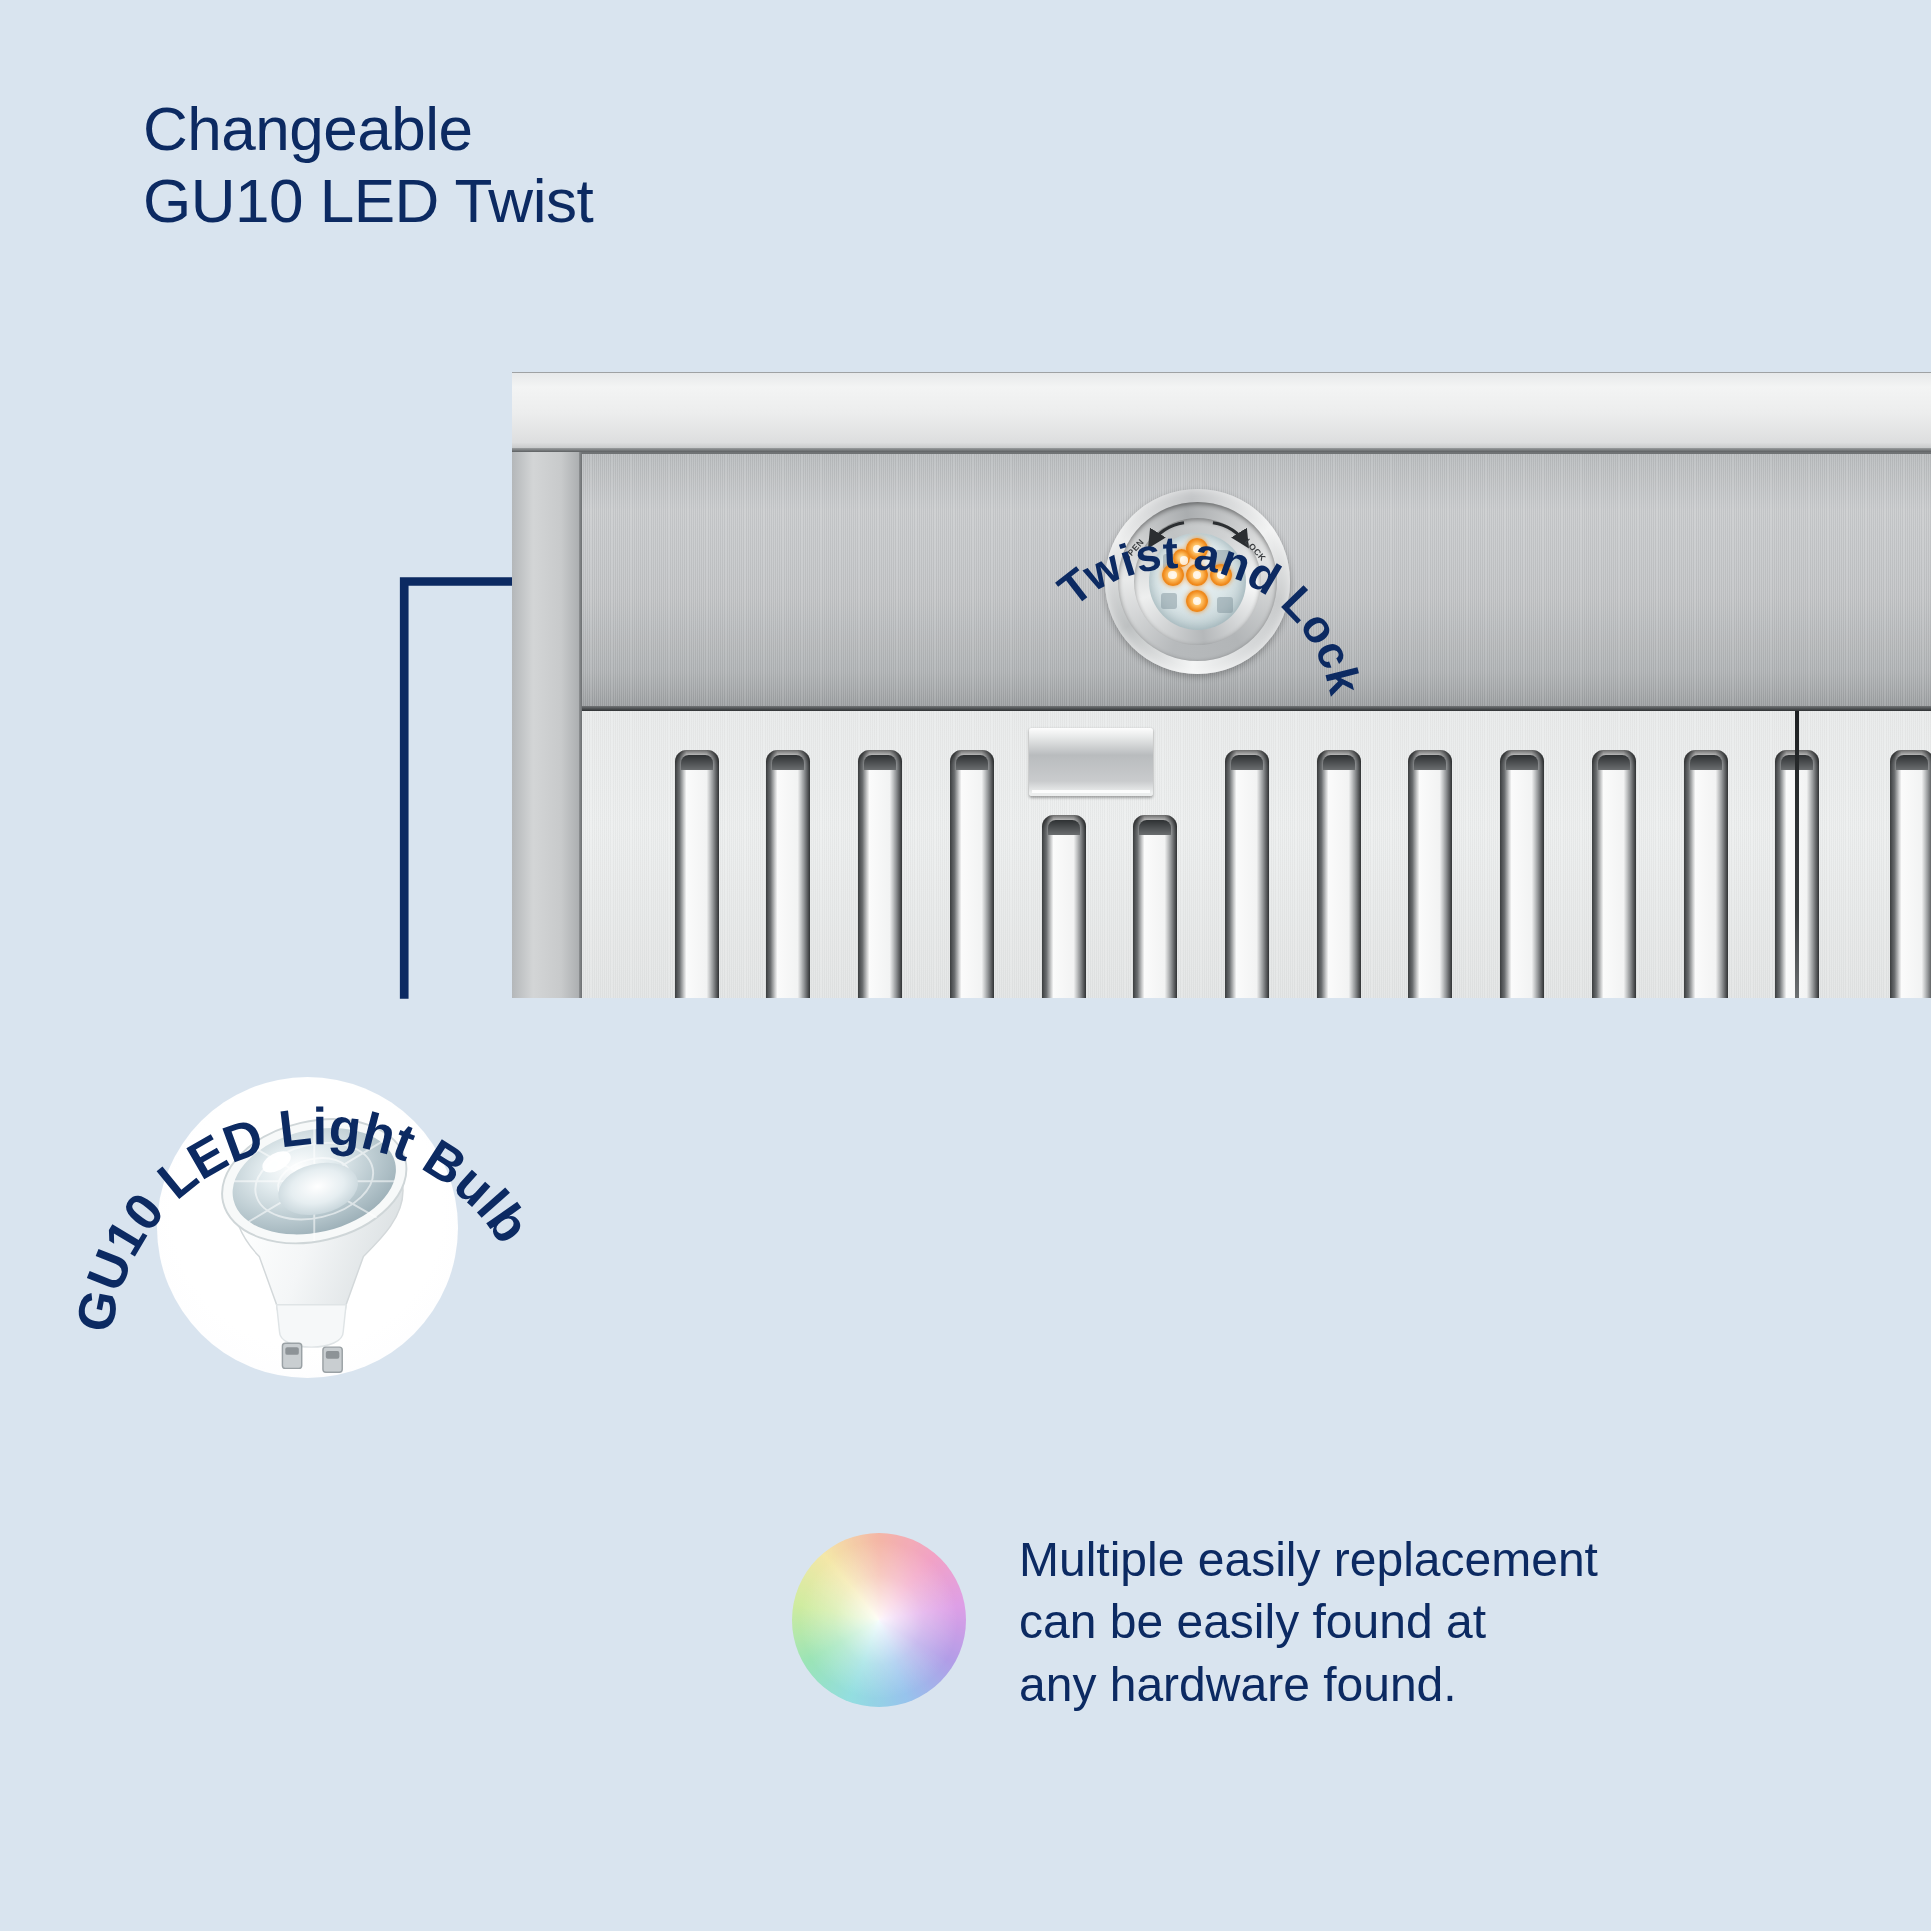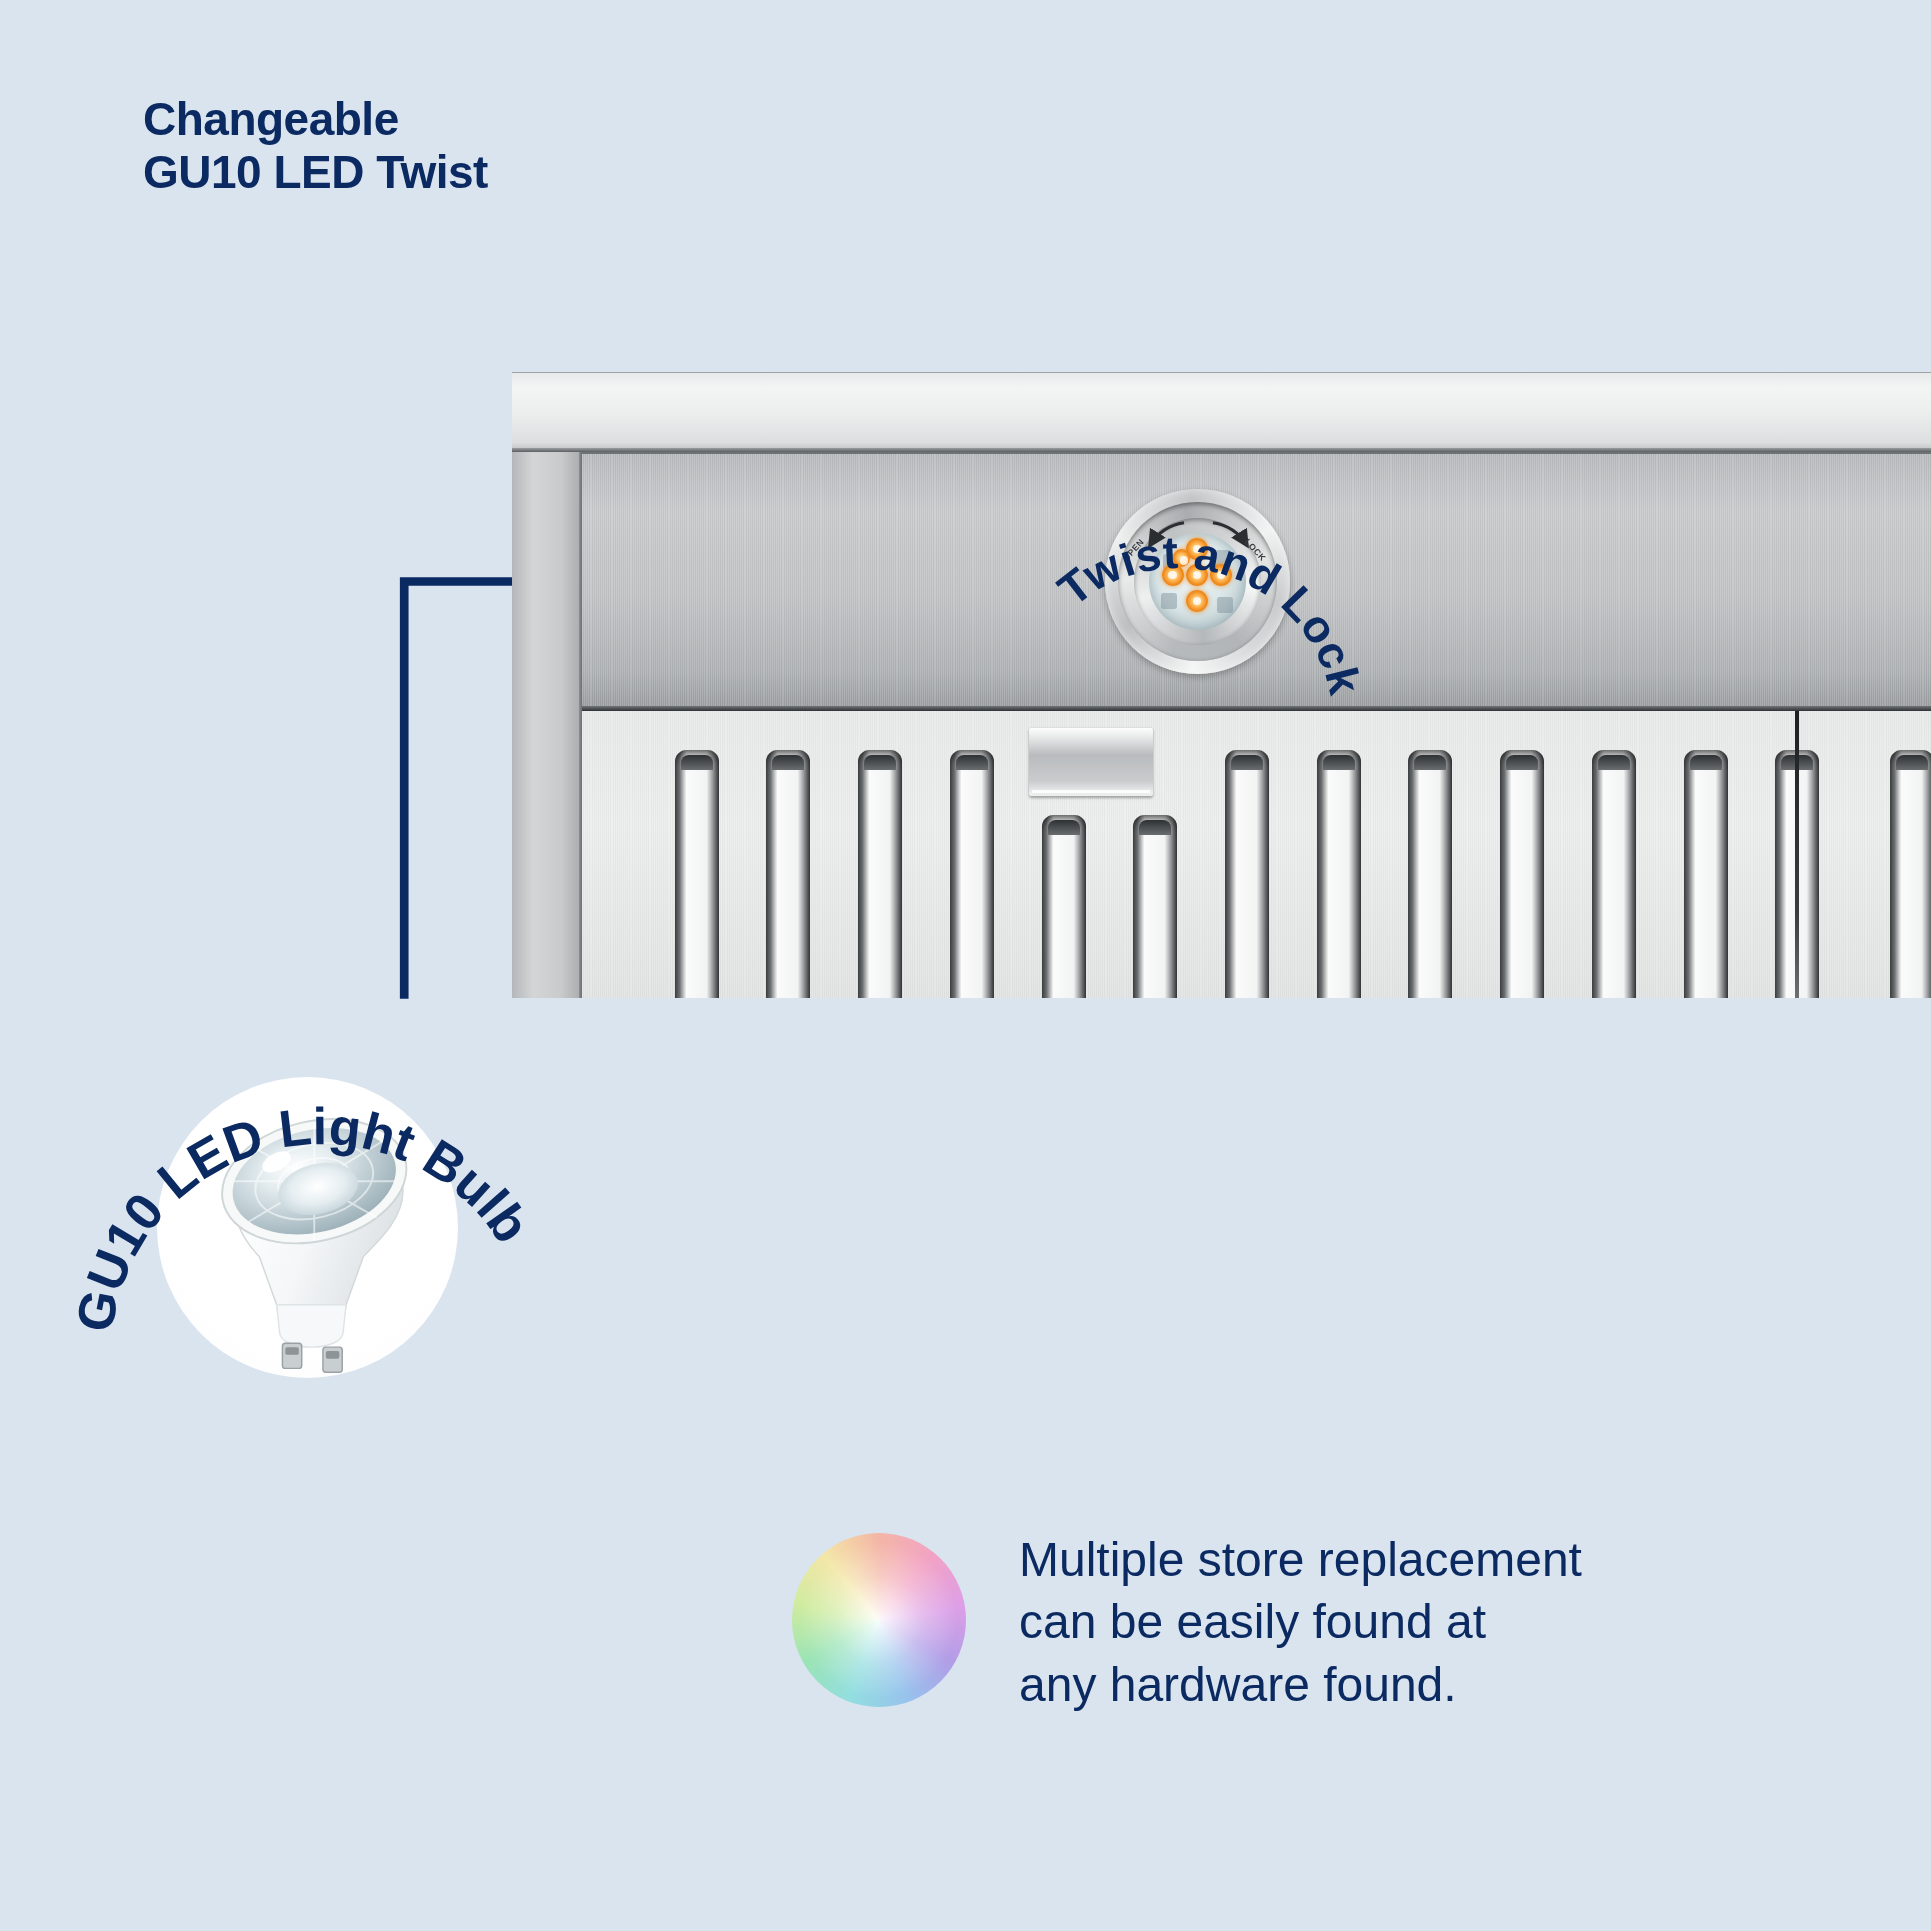--- a/index.html
+++ b/index.html
@@ -8,22 +8,22 @@
     background:#d9e4ef;
     font-family:"Liberation Sans", sans-serif;
     position:relative;
     overflow:hidden;
   }
 
   
   #title-block {
     position:absolute; left:143px; top:93px;
     color:#0c2a62;
-    font-weight:bold;
-    font-size:46px;
+    font-weight:normal;
+    font-size:62px;
     line-height:1.16;
     letter-spacing:-0.5px;
   }
   #title-block .tline { display:block; white-space:nowrap; }
 
   
   #callout-line { position:absolute; left:290px; top:541px; width:676px; height:463px; pointer-events:none; }
 
   
   #hood {
@@ -319,17 +319,17 @@
     <path id="bulbPath" d="M 56,372 A 218 218 0 0 1 470,300" fill="none"></path>
   </defs>
   <text font-family="Liberation Sans, sans-serif" font-size="54" font-weight="bold" fill="#0c2a62">
     <textPath href="#bulbPath" startOffset="0%">GU10 LED Light Bulb</textPath>
   </text>
 </svg>
 
 <div id="color-wheel"></div>
 
 <div id="body-text">
-  <span class="bline">Multiple store replacement</span>
+  <span class="bline">Multiple easily replacement</span>
   <span class="bline">can be easily found at</span>
   <span class="bline">any hardware found.</span>
 </div>
 
 
 </body></html>

